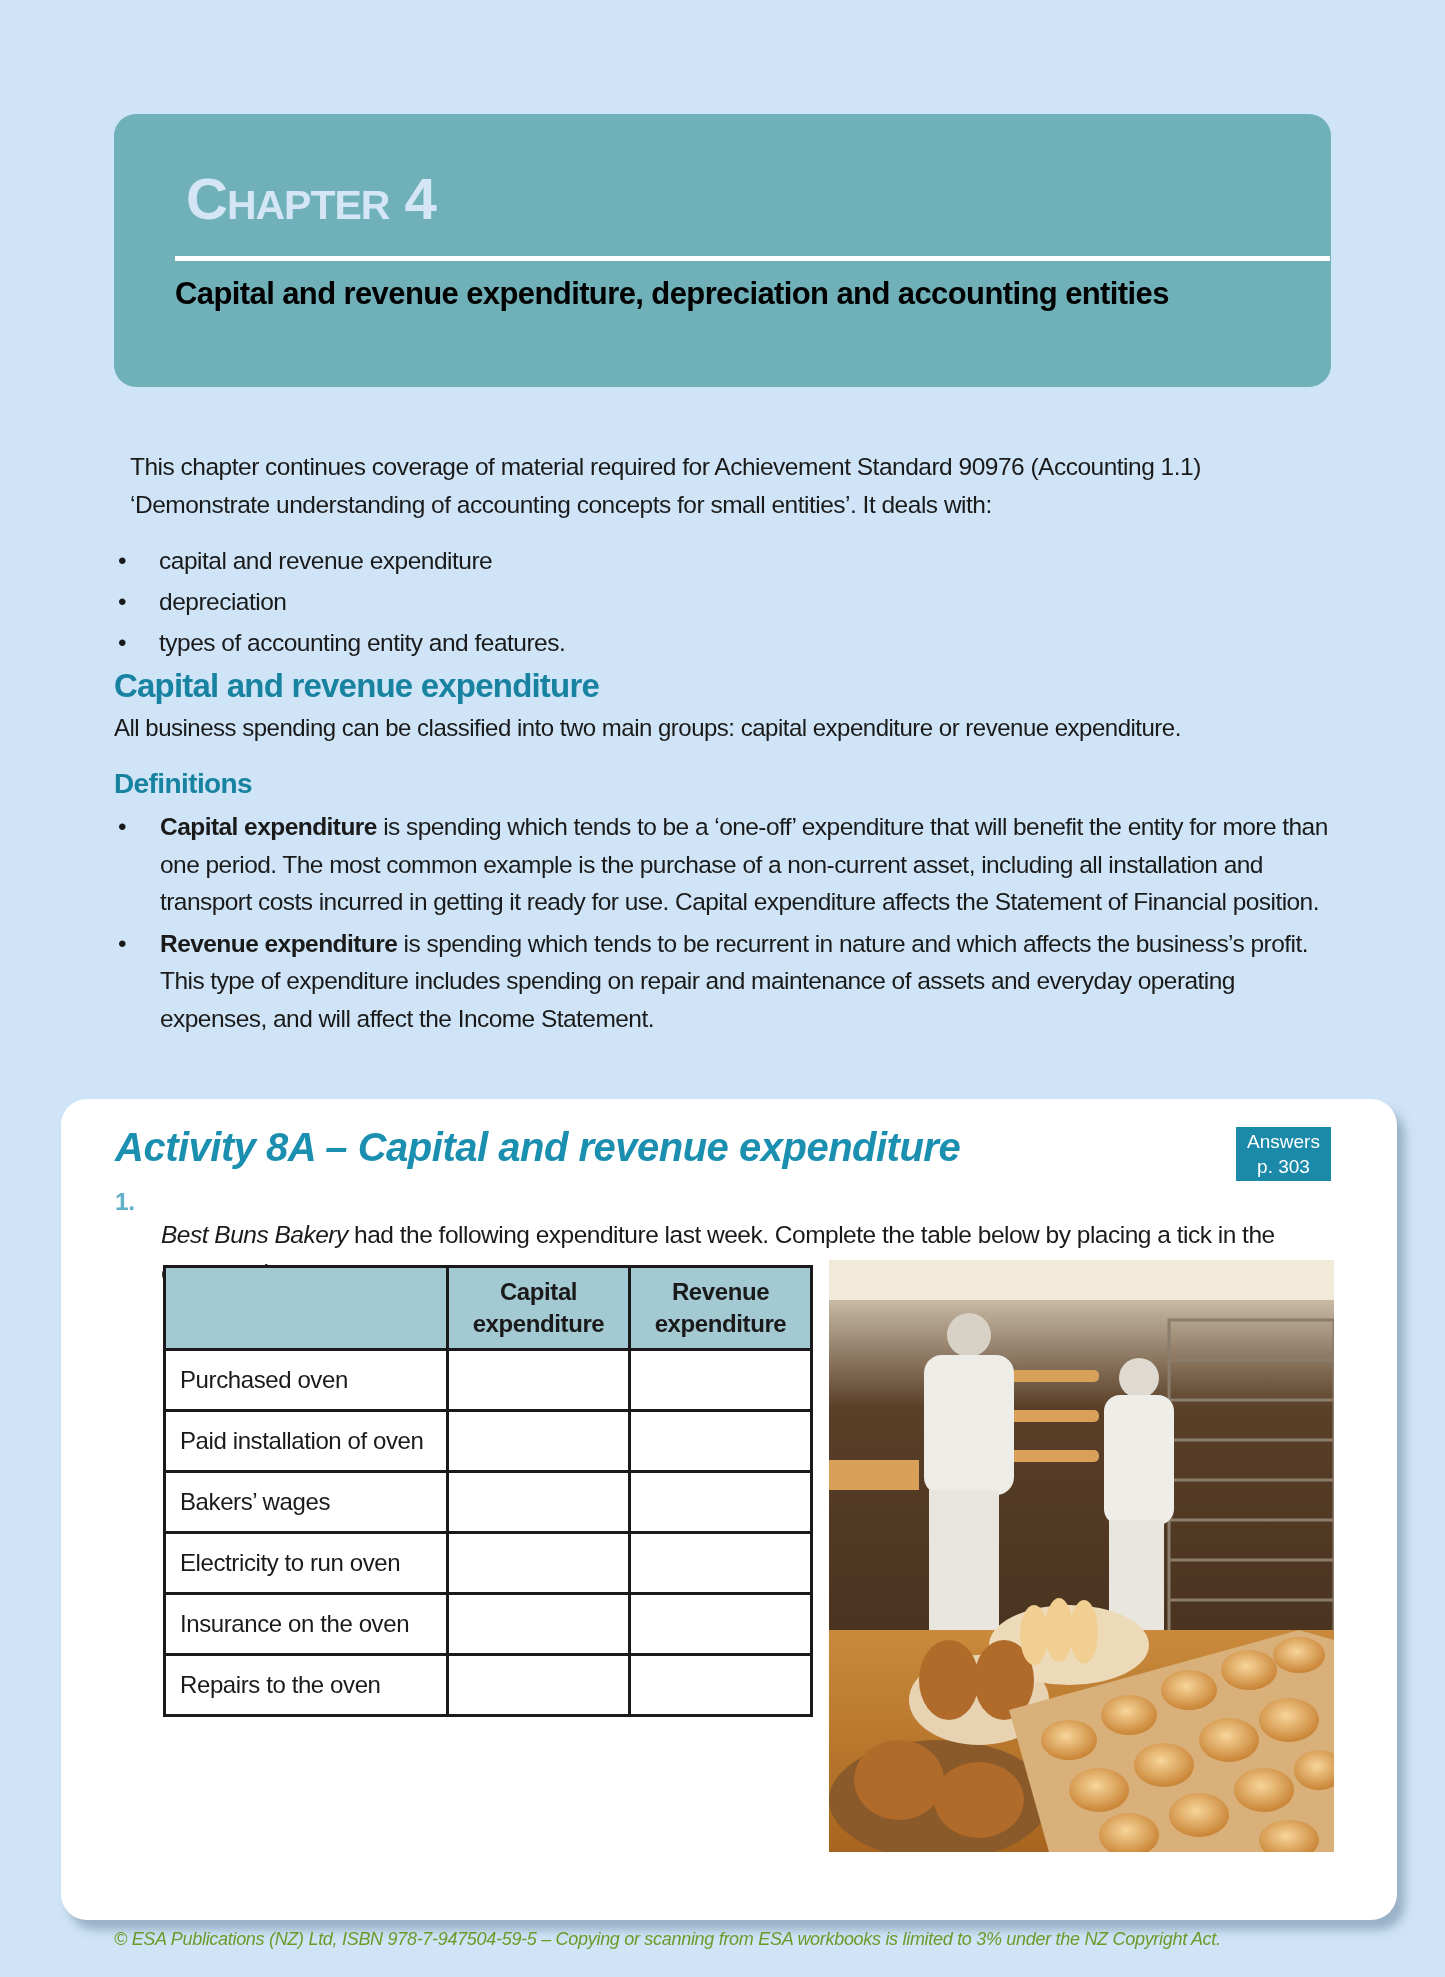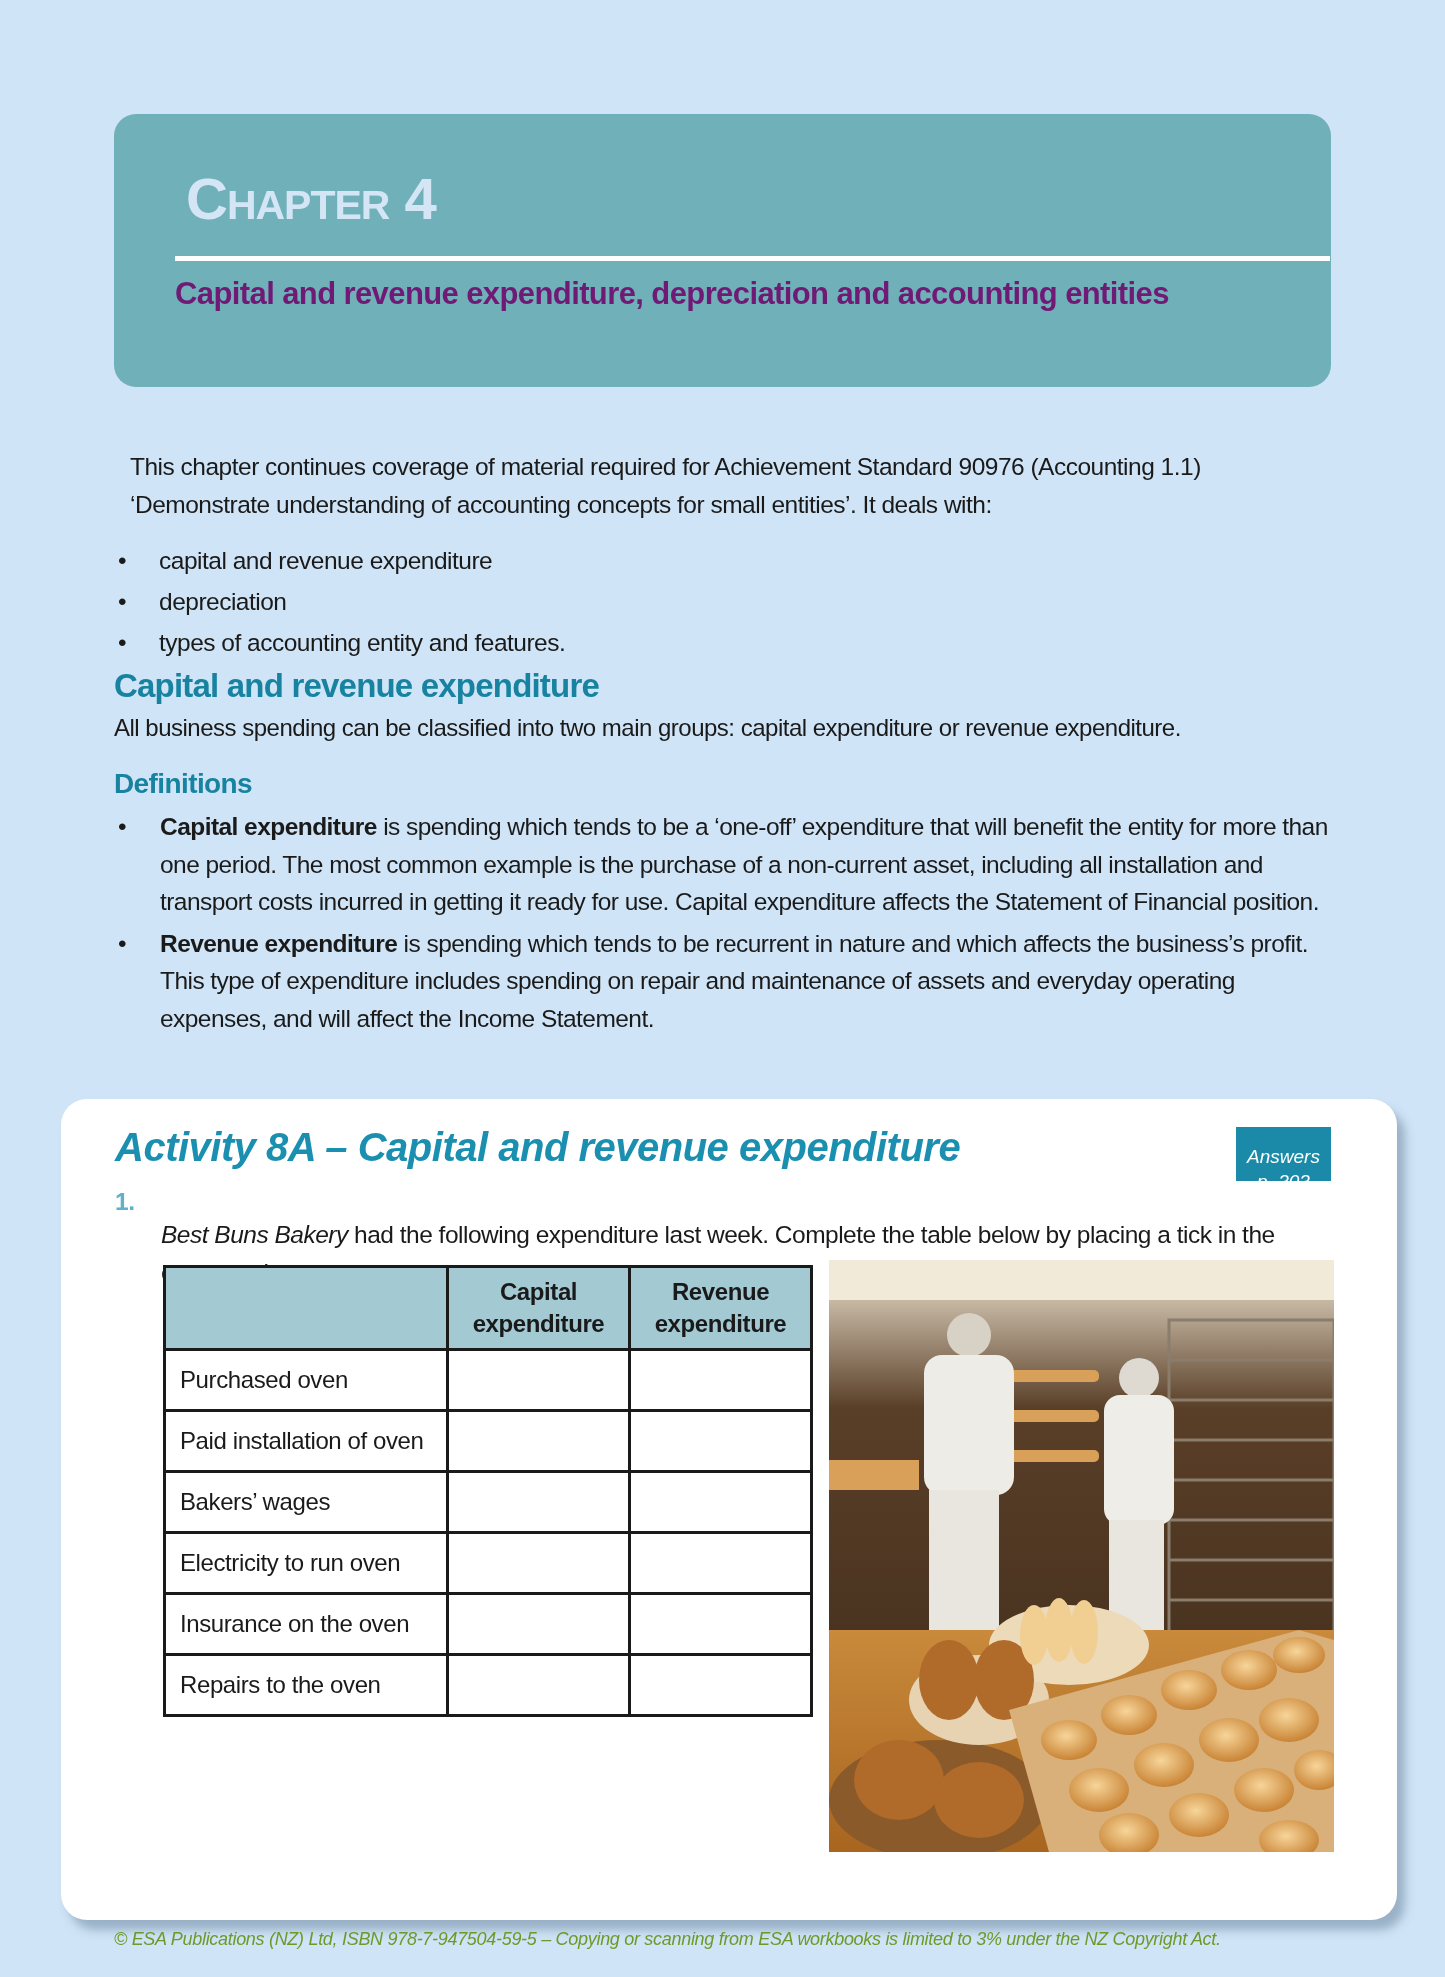--- a/index.html
+++ b/index.html
@@ -17,21 +17,21 @@
       position:absolute; left:72px; top:56px;
       font-family:"Liberation Sans", sans-serif; font-weight:bold;
       color:#d4e6f6; font-size:58px; letter-spacing:-1px;
       font-variant:small-caps; line-height:1;
     }
     .chapter-rule {
       position:absolute; left:61px; top:142px; width:1155px; height:5px; background:#ffffff;
     }
     .chapter-subtitle {
       position:absolute; left:61px; top:162px;
-      color:#701a75; font-weight:bold; font-size:31px; letter-spacing:-0.6px;
+      color:#000000; font-weight:bold; font-size:31px; letter-spacing:-0.6px;
       white-space:nowrap;
     }
     .intro {
       position:absolute; left:114px; top:432px; width:1200px;
       font-size:24.5px; line-height:38px; letter-spacing:-0.5px;
     }
     .intro p { margin:16px; }
     ul.bullets { list-style:none; margin:2px 0 0 0; padding:0; }
     ul.bullets li { position:relative; padding-left:45px; line-height:41px; }
     ul.bullets li .dot { position:absolute; left:4px; top:0; }
@@ -59,21 +59,21 @@
       background:#ffffff; border-radius:26px;
       box-shadow:8px 10px 10px rgba(110,135,160,0.55);
     }
     .activity-title {
       position:absolute; left:54px; top:26px;
       color:#1b8fb0; font-weight:bold; font-style:italic; font-size:40px; letter-spacing:-0.5px;text-align:center;
     }
     .answers-badge {
       position:absolute; left:1175px; top:28px; width:95px; height:54px;
       background:#1a8aa8; color:#ffffff; text-align:center;
-      font-size:19px; line-height:25px; padding-top:17px; box-sizing:border-box;font-style:italic;
+      font-size:19px; line-height:25px; padding-top:2px; box-sizing:border-box;
     }
     .question {
       position:absolute; left:54px; top:84px; width:1230px;
       font-size:24.5px; line-height:38px; letter-spacing:-0.5px;
     }
     .question .num { position:absolute; left:0; top:0; color:#5fb0c8; font-weight:bold; }
     .question .qtext { padding-left:46px;margin-top:33px; }
     .question i { font-style:italic; }
 
     table.exp {

